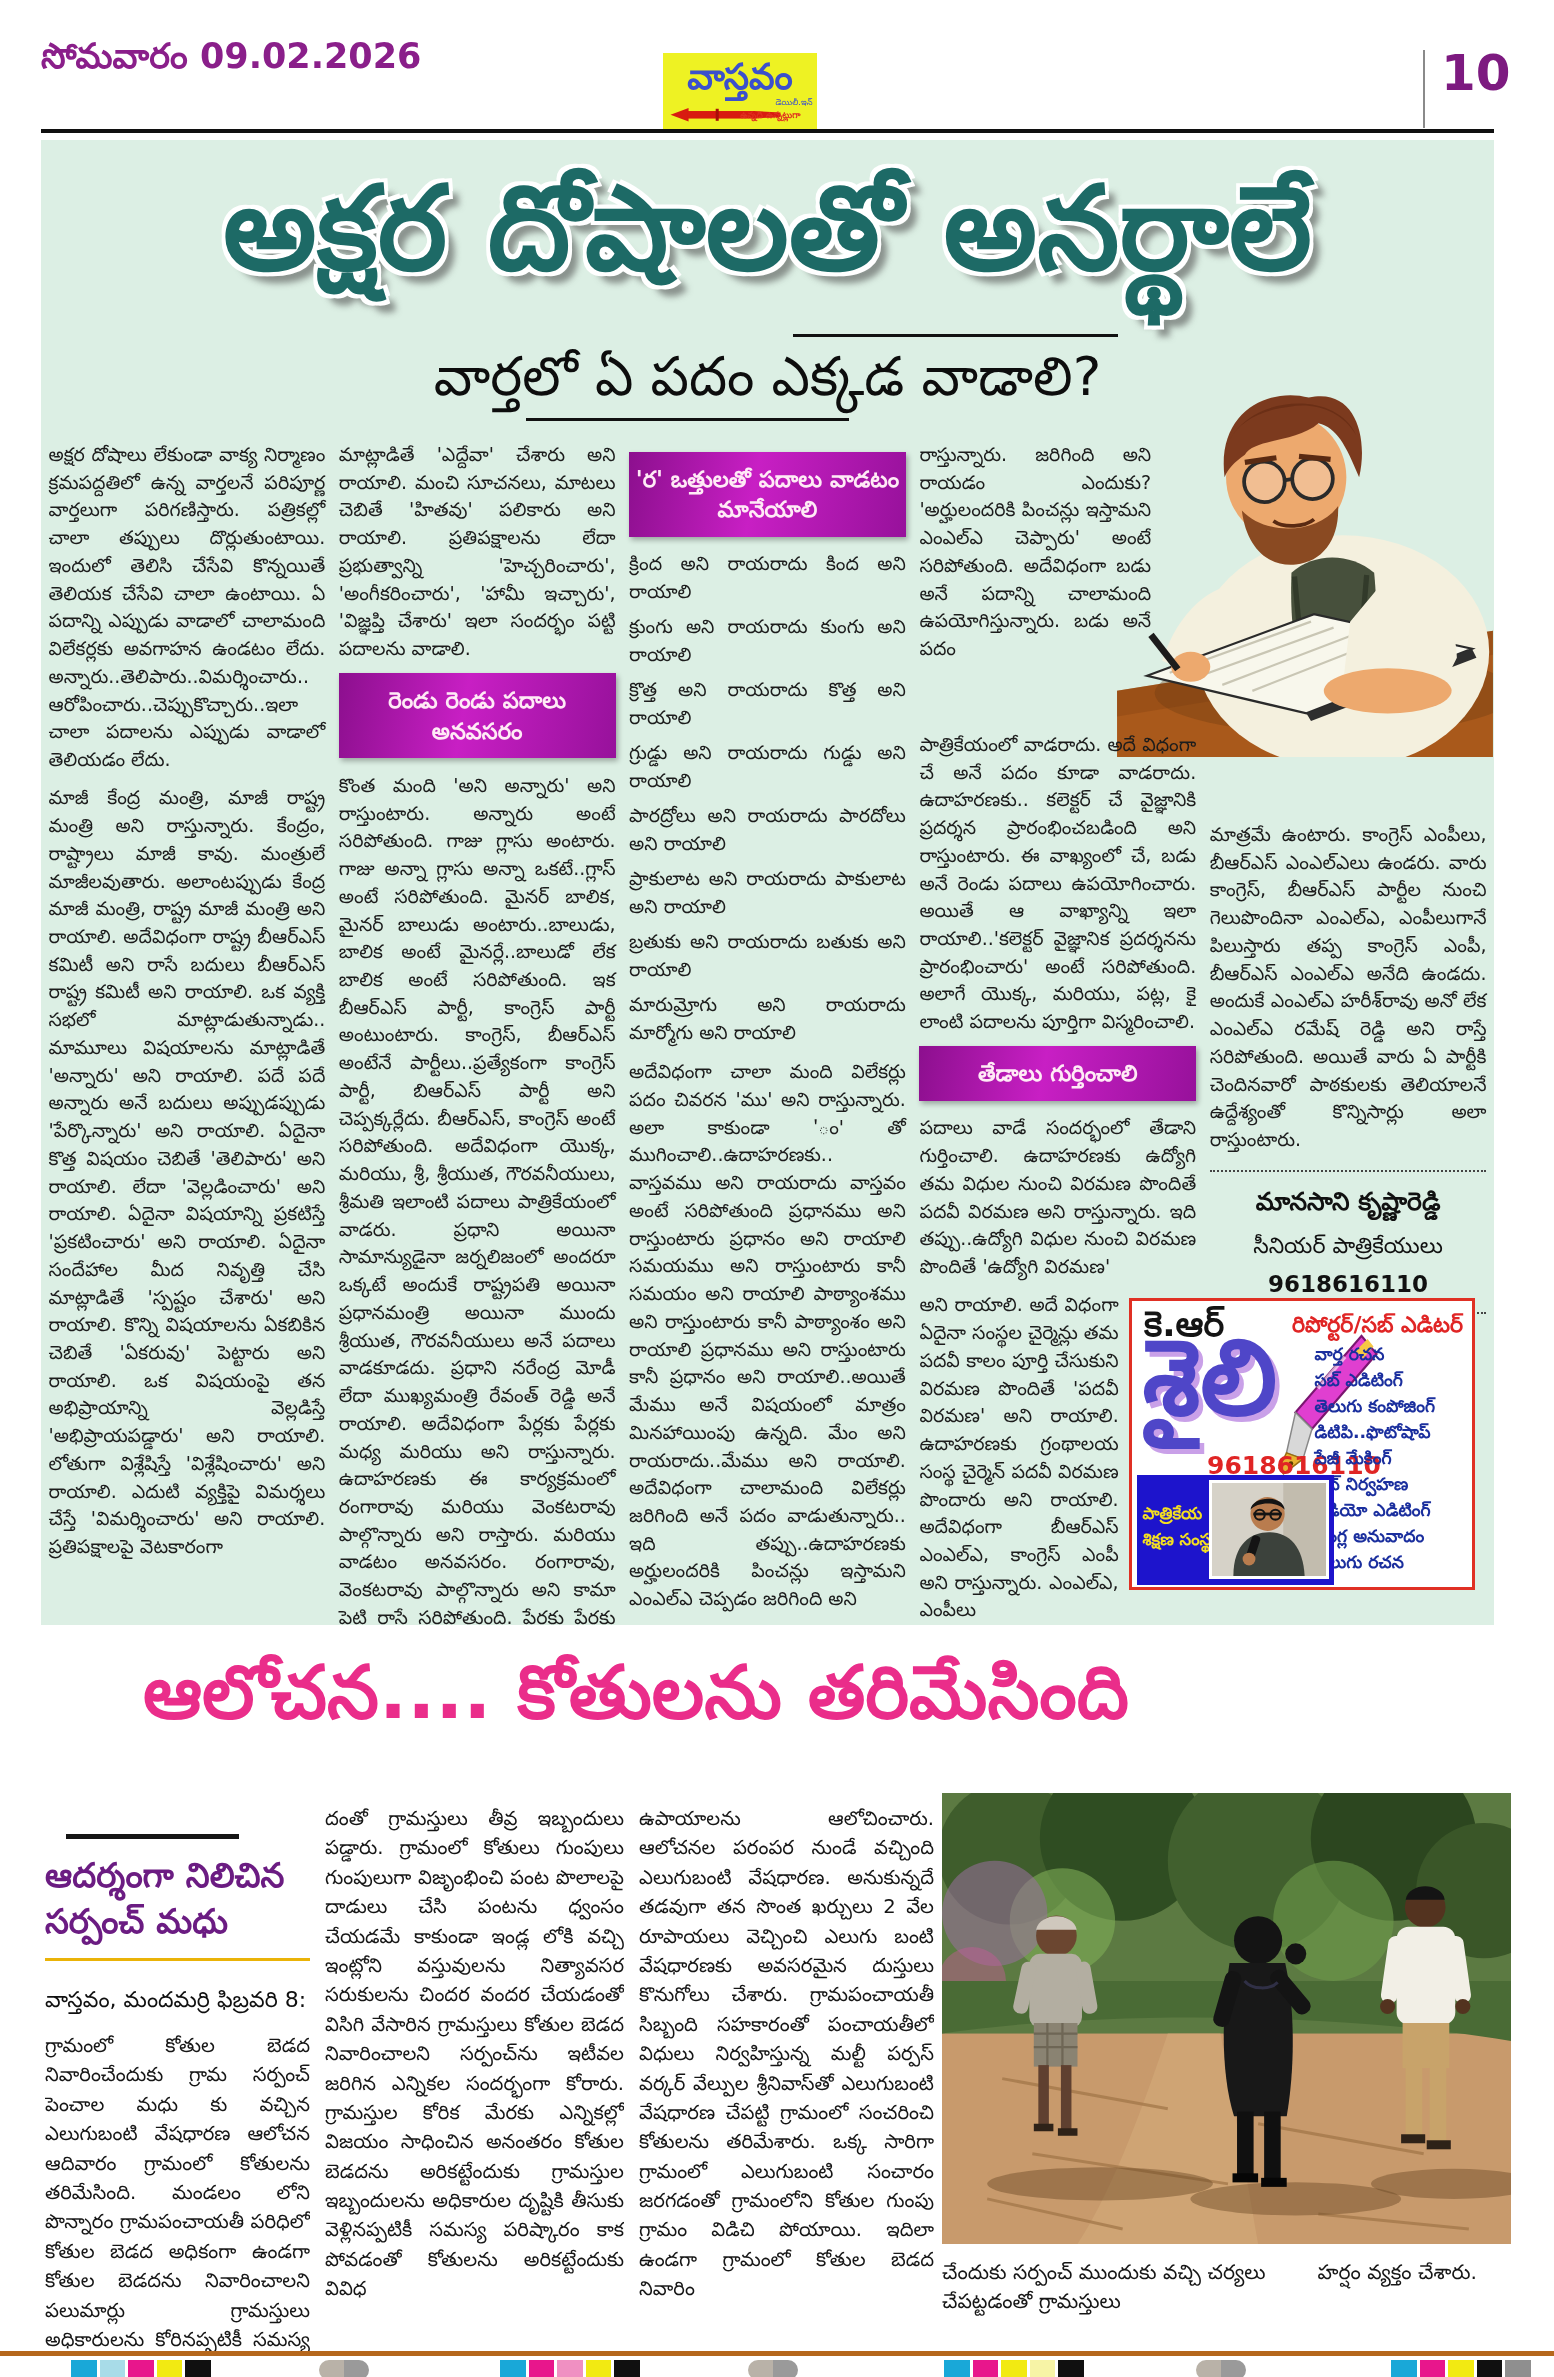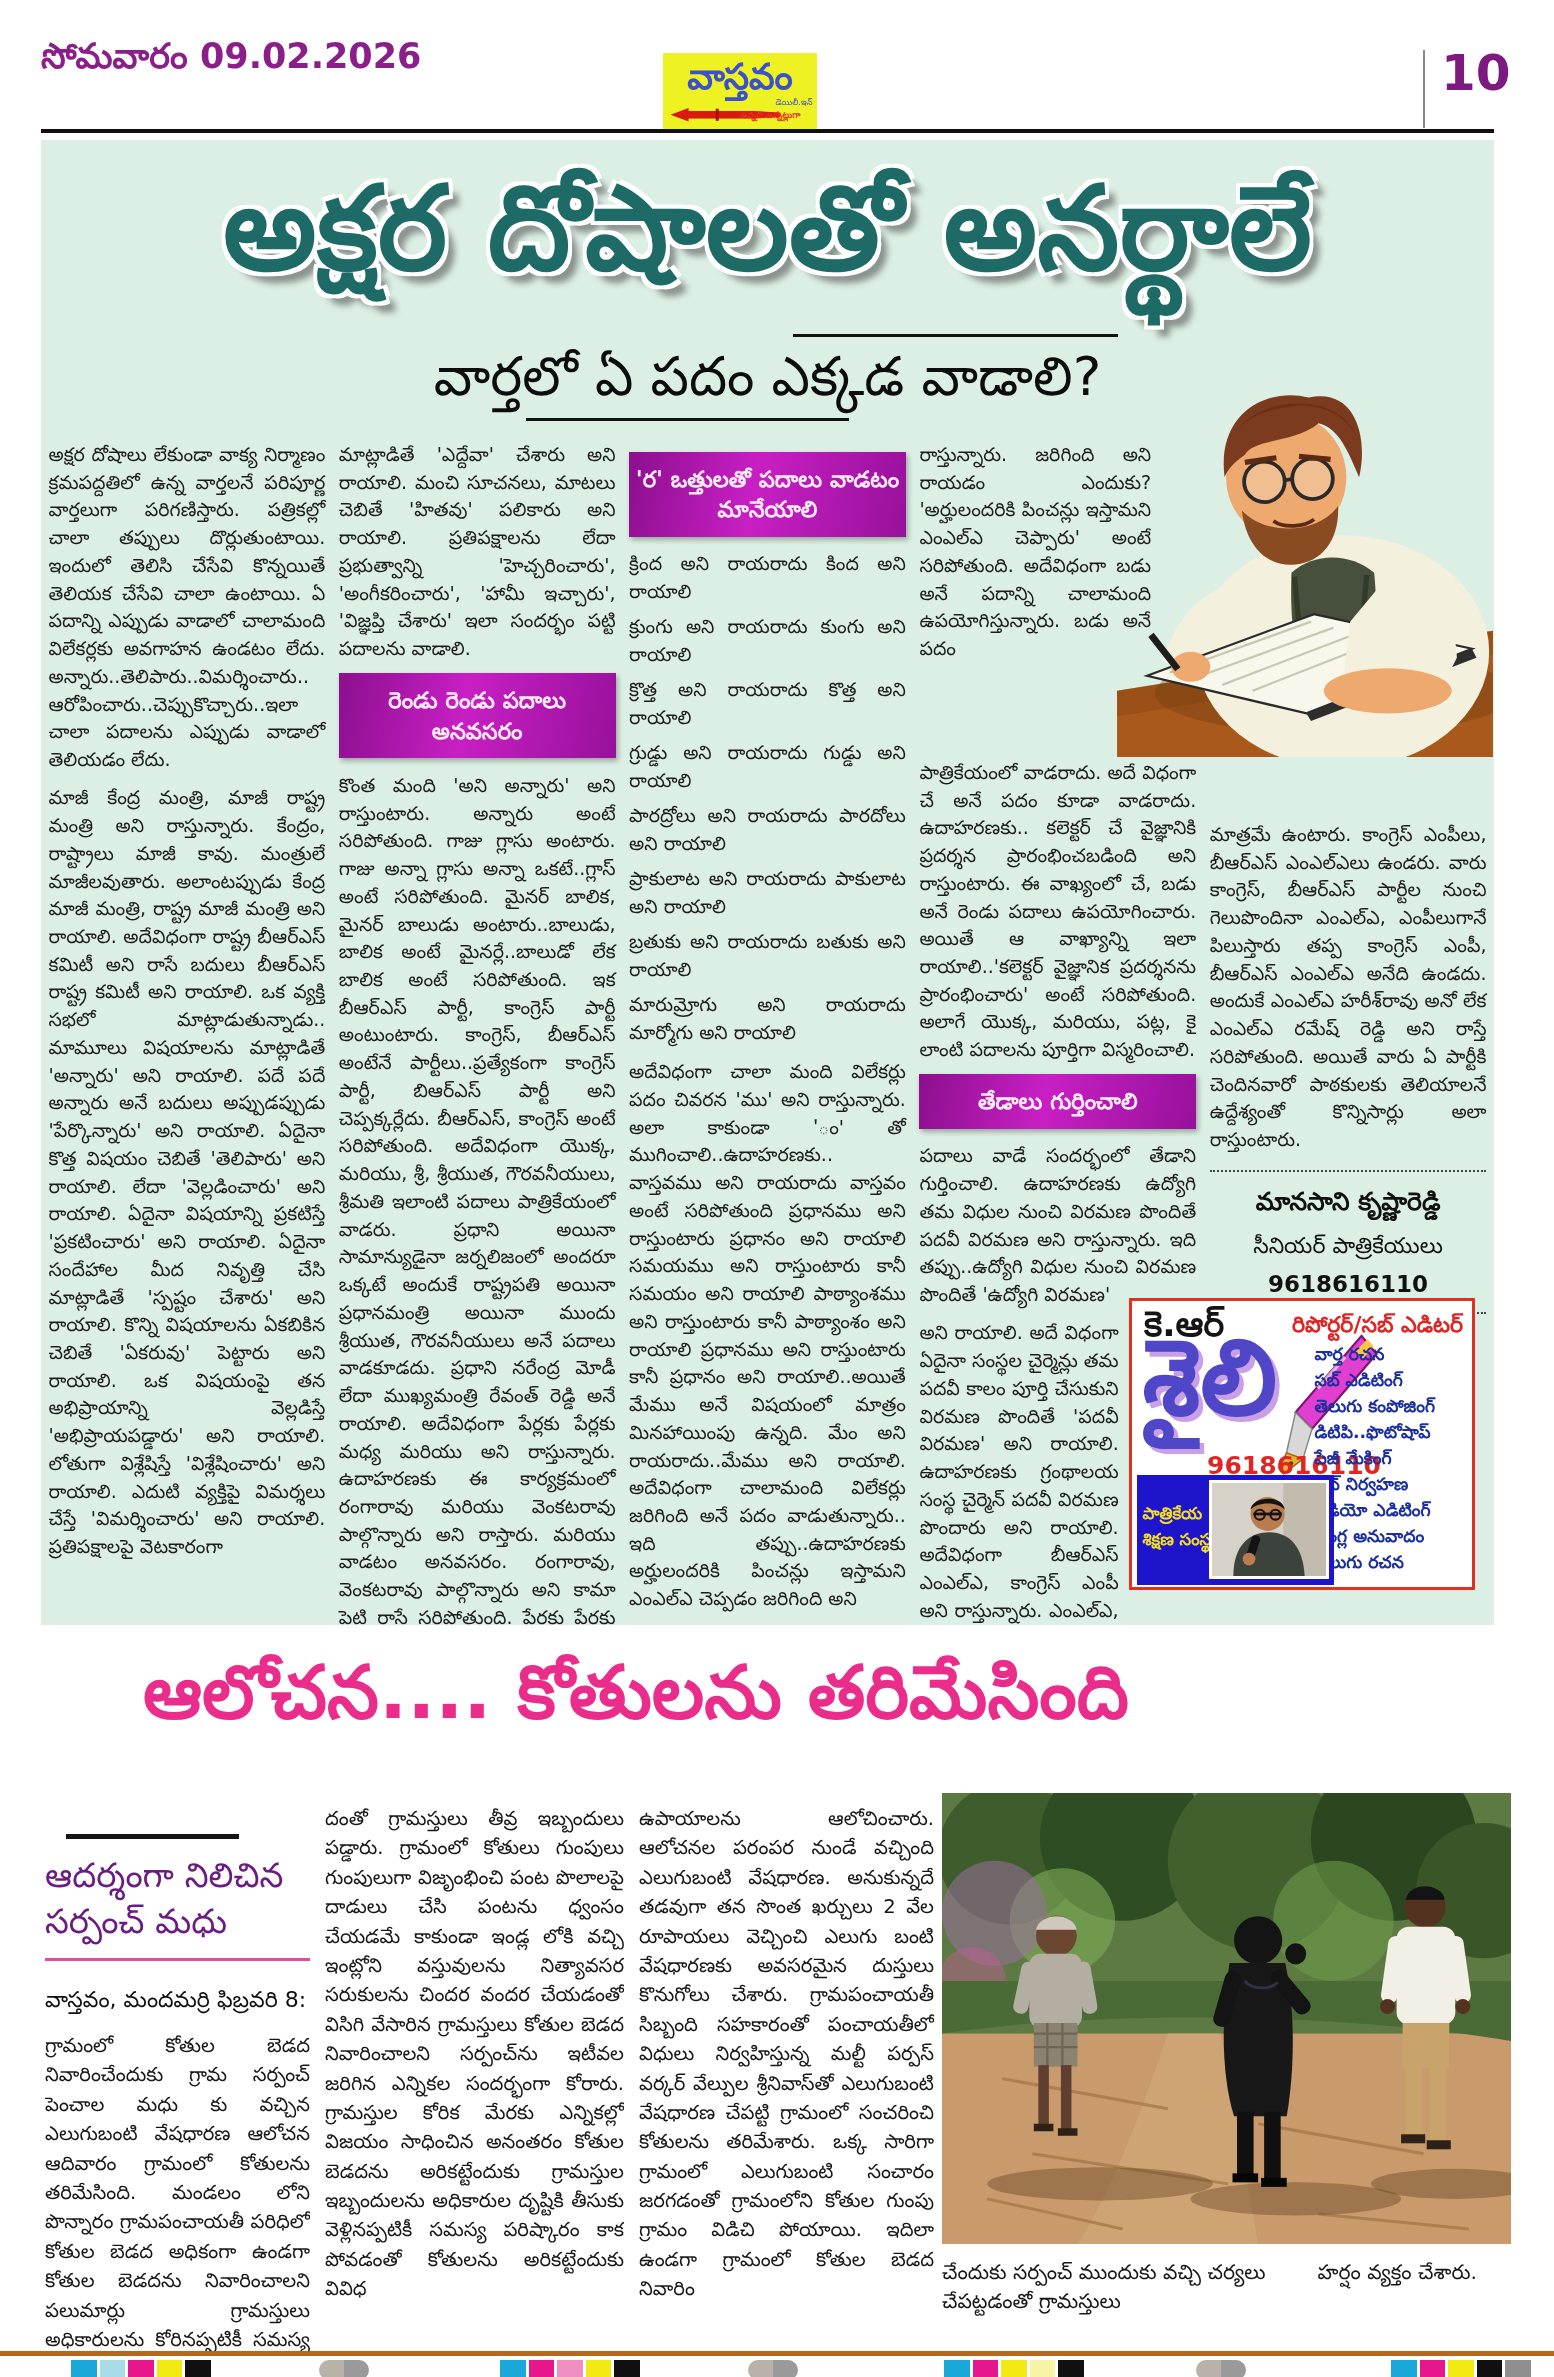--- a/index.html
+++ b/index.html
@@ -29,21 +29,21 @@
   .columns { position:absolute; left:7.5px; top:301px; width:1438px; display:flex; gap:13.5px; }
   .colm { flex:1; min-width:0; font-size:19px; line-height:1.46; color:#1c1c1c; text-align:justify; }
   .colm p { margin-bottom:10.5px; }
 
   .kicker { border-top:2.3px dotted #444; border-bottom:2.3px dotted #d22; text-align:center; padding:10.5px 0 12px; margin-bottom:12px; }
   .kicker div { color:#e02525; font-size:22px; font-weight:bold; line-height:1.4; }
 
   .mhead { background:linear-gradient(100deg,#8c0f8e 0%,#c81fc4 45%,#97119b 100%); color:#ffeaf6; font-size:22.6px; font-weight:bold;
       text-align:center; padding:12px 6px; margin:10.5px 0 13.5px; box-shadow:2.3px 3px 5.3px rgba(0,0,0,.3); line-height:1.35; }
   .rule-item { margin-bottom:7.5px; }
-  .col4-para2 { margin-top:96px; }
+  .col4-para2 { margin-top:68px; }
   .narrow { width:72%; }
   .col5 { padding-top:380px; }
   .byline { margin-top:16.5px; border-top:2.3px dotted #444; border-bottom:2.3px dotted #444; padding:12px 0 10.5px; text-align:center; }
   .byline-name { font-size:25px; font-weight:bold; color:#111; }
   .byline-role { font-size:22px; margin-top:9px; color:#111; }
   .byline-phone { font-size:23px; font-weight:bold; margin-top:6px; color:#111; }
   .note { margin-top:12px; color:#e02525; font-weight:bold; font-size:21px; text-align:center; }
 
   .writer-illo { position:absolute; right:1.5px; top:211px; width:376px; height:406px; }
 
@@ -55,22 +55,22 @@
   .ad-pen { position:absolute; left:141px; top:30px; width:105px; height:147px; }
   .ad-phone { position:absolute; left:75px; top:150px; font-size:25px; font-weight:bold; color:#e02525; }
   .ad-list { position:absolute; right:7.5px; top:41px; width:150px; color:#1b2f9e; font-weight:bold; font-size:17.3px; line-height:1.5; text-align:left; }
   .ad-org { position:absolute; left:4.5px; top:174px; width:197px; height:110px; background:#1d14cc; }
   .ad-org-text { position:absolute; left:6px; top:25.6px; width:69px; font-size:16.5px; font-weight:bold; color:#f5e020; line-height:1.6; }
   .ad-photo { position:absolute; right:4.5px; top:5.3px; width:120px; height:99px; border:3px solid #fff; background:#cfcabe; }
 
   
   .b-headline { position:absolute; left:0; top:1649px; width:1272px; text-align:center; font-size:74px; font-weight:bold; color:#ea2d8a; }
   .b-rule { position:absolute; left:66px; top:1834px; width:173px; height:4.5px; background:#151515; }
-  .b-subhead { position:absolute; left:45px; top:1853px; width:265px; color:#6b1c82; font-size:34px; font-weight:normal; line-height:1.35;
-      border-bottom:3px solid #ec4899; padding-bottom:13.5px; }
+  .b-subhead { position:absolute; left:45px; top:1853px; width:265px; color:#6b1c82; font-size:34px; font-weight:bold; line-height:1.35;
+      border-bottom:3px solid #eab308; padding-bottom:13.5px; }
   .b-dateline { position:absolute; left:45px; top:1987px; width:265px; font-size:22px; font-weight:normal; color:#101010; }
   .b-body { position:absolute; font-size:19.6px; line-height:1.5; color:#161616; text-align:justify; overflow:hidden; }
   .b-col1 { left:45px; top:2031px; width:265px; height:322px; }
   .b-col2 { left:325px; top:1804px; width:299px; height:551px; }
   .b-col3 { left:639px; top:1804px; width:295px; height:551px; }
   .photo { position:absolute; left:942px; top:1793px; width:569px; height:451px; }
   .caption { position:absolute; left:942px; top:2258px; width:569px; font-size:20.3px; line-height:1.45; color:#161616; display:flex; gap:22.6px; }
   .caption-main { width:353px; }
   .caption-end { flex:1; }
 

